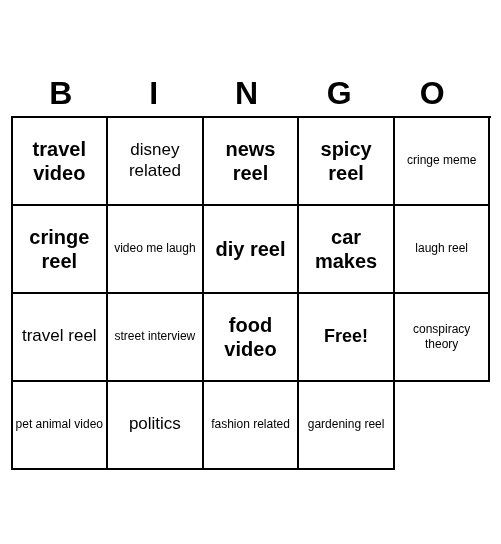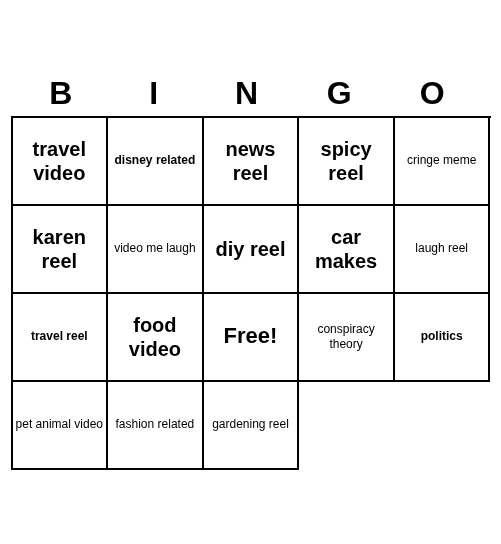--- a/index.html
+++ b/index.html
@@ -52,28 +52,28 @@
     }
     .bingo-cell .cell-text {
       font-size: 14px;
       line-height: 1.2;
     }
     .bingo-cell.large-text .cell-text {
       font-size: 20px;
       font-weight: bold;
     }
     .bingo-cell.medium-text .cell-text {
-      font-size: 12px;
-      font-weight: bold;
+      font-size: 17px;
+      font-weight: normal;
     }
     .bingo-cell.small-text .cell-text {
       font-size: 12px;
     }
     .bingo-cell.free-cell .cell-text {
-      font-size: 22px;
+      font-size: 18px;
       font-weight: bold;
     }
   </style>
 </head>
 <body>
 
 <div class="bingo-container">
   <div class="bingo-title">
   <span>B</span>
       <span>I</span>
@@ -91,51 +91,54 @@
       <div class="bingo-cell large-text">
         <span class="cell-text">news reel</span>
       </div>
       <div class="bingo-cell large-text">
         <span class="cell-text">spicy reel</span>
       </div>
       <div class="bingo-cell small-text">
         <span class="cell-text">cringe meme</span>
       </div>
       <div class="bingo-cell large-text">
-        <span class="cell-text">karen reel</span>
+        <span class="cell-text">cringe reel</span>
       </div>
       <div class="bingo-cell small-text">
         <span class="cell-text">video me laugh</span>
       </div>
       <div class="bingo-cell large-text">
         <span class="cell-text">diy reel</span>
       </div>
       <div class="bingo-cell large-text">
         <span class="cell-text">car makes</span>
       </div>
       <div class="bingo-cell small-text">
         <span class="cell-text">laugh reel</span>
       </div>
       <div class="bingo-cell medium-text">
         <span class="cell-text">travel reel</span>
       </div>
+      <div class="bingo-cell small-text">
+        <span class="cell-text">street interview</span>
+      </div>
       <div class="bingo-cell large-text">
         <span class="cell-text">food video</span>
       </div>
       <div class="bingo-cell free-cell">
         <span class="cell-text">Free!</span>
       </div>
       <div class="bingo-cell small-text">
         <span class="cell-text">conspiracy theory</span>
       </div>
+      <div class="bingo-cell small-text">
+        <span class="cell-text">pet animal video</span>
+      </div>
       <div class="bingo-cell medium-text">
         <span class="cell-text">politics</span>
-      </div>
-      <div class="bingo-cell small-text">
-        <span class="cell-text">pet animal video</span>
       </div>
       <div class="bingo-cell small-text">
         <span class="cell-text">fashion related</span>
       </div>
       <div class="bingo-cell small-text">
         <span class="cell-text">gardening reel</span>
       </div>
     </div>
 </div>
 

